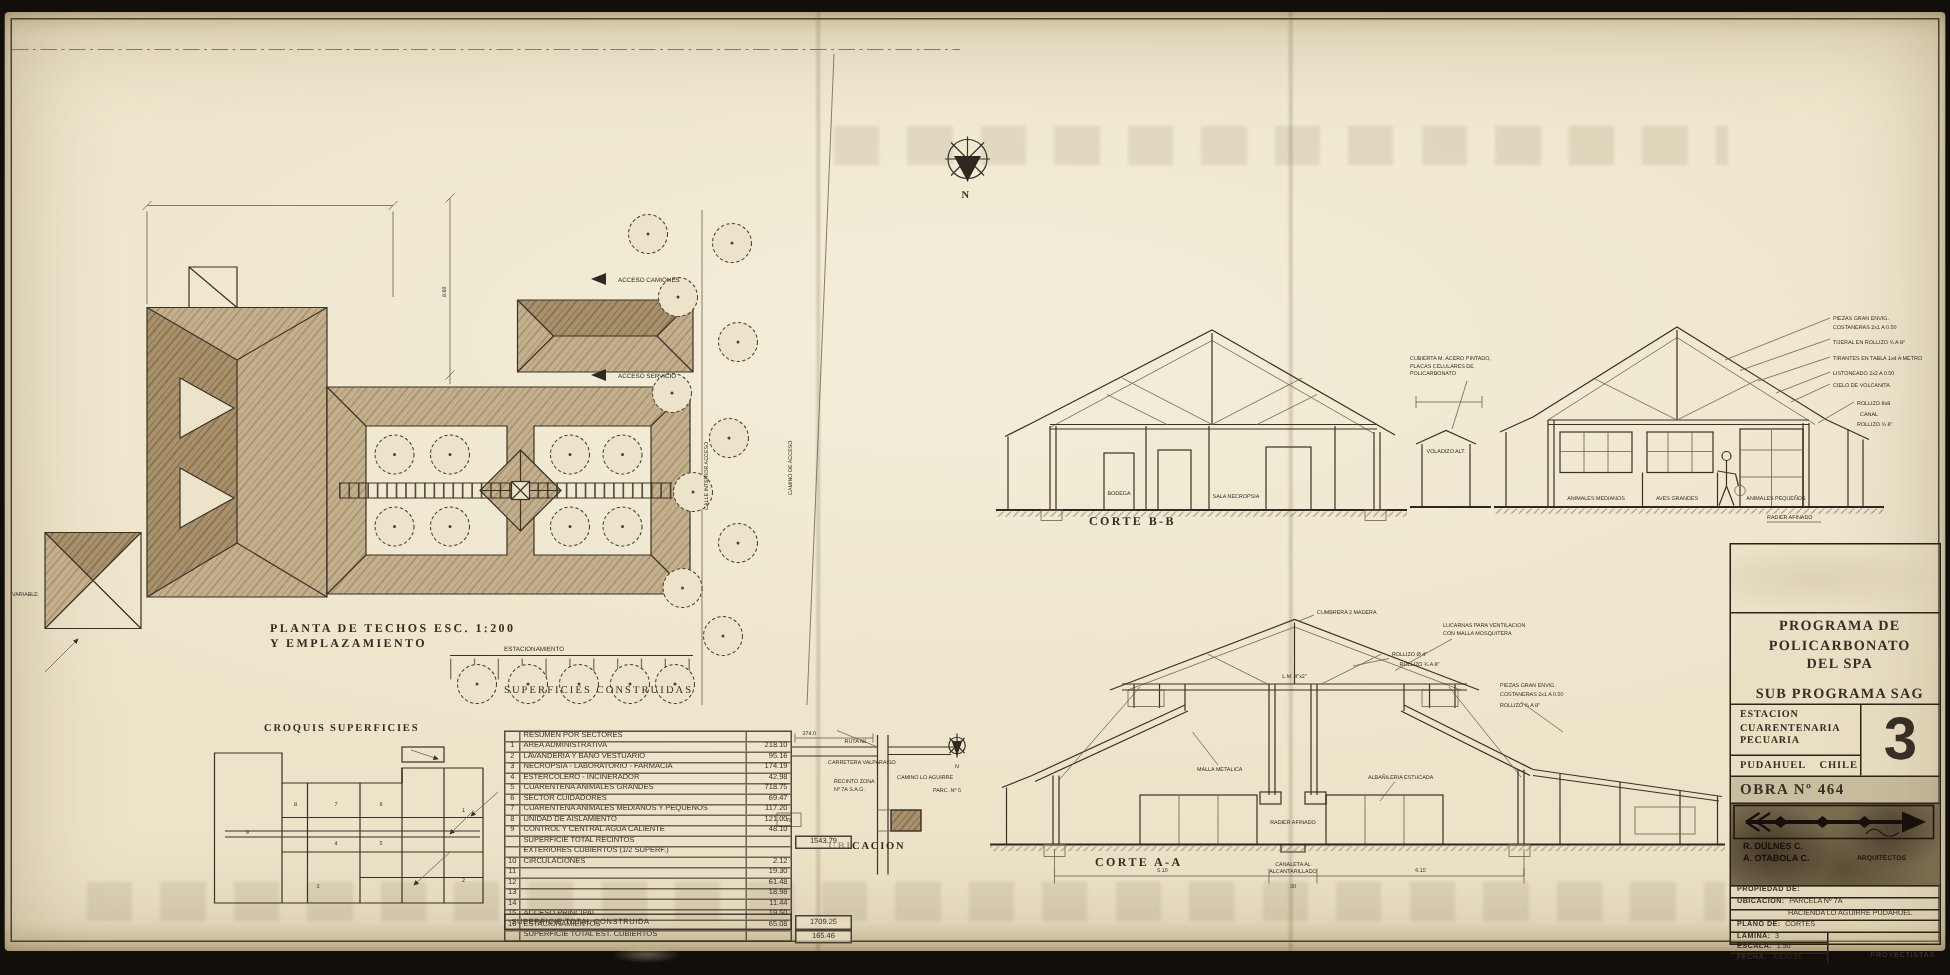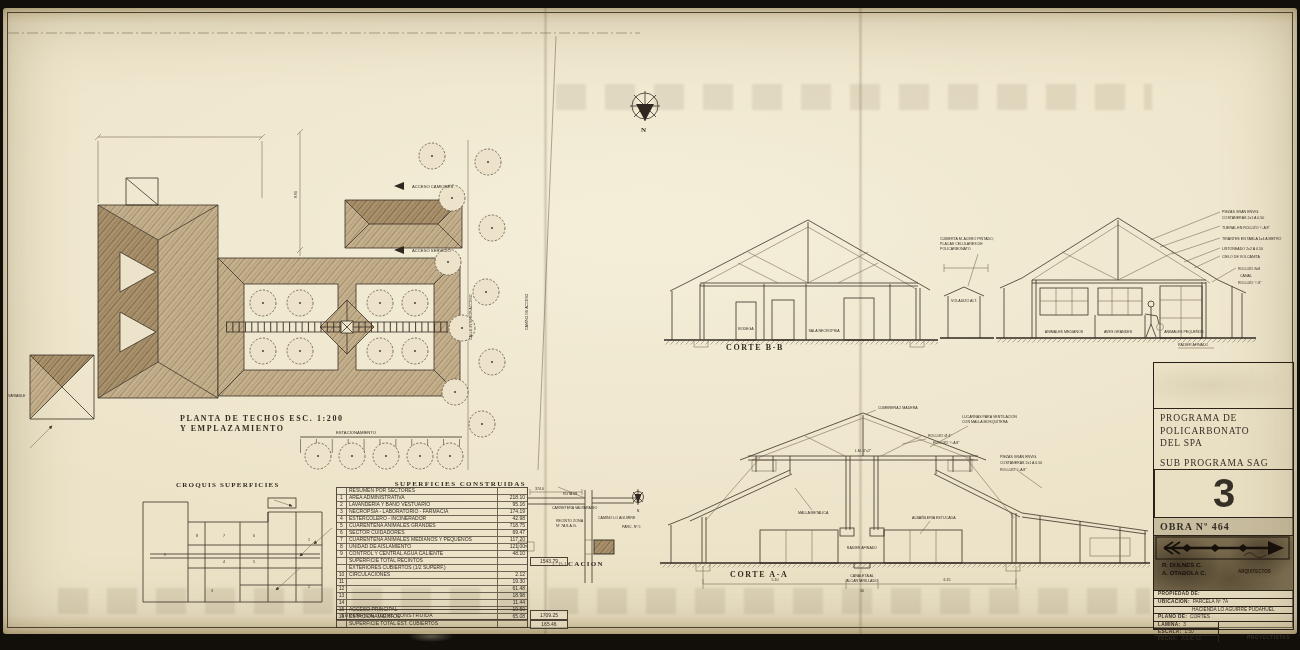--- a/index.html
+++ b/index.html
@@ -21,41 +21,41 @@
   .lnb{fill:none;stroke:#2f2820;stroke-width:1.3;}
   .lt{fill:none;stroke:#71654f;stroke-width:.55;}
   .dash{stroke-dasharray:11 3 2 3;}
   svg text{fill:#332c23;font-family:"Liberation Sans",sans-serif;}
   .t35{font-size:3.6px;}
   .t4{font-size:4.2px;}
   .ts{font-family:"Liberation Serif",serif;font-weight:bold;font-size:8px;letter-spacing:1.6px;}
   .ts7{font-family:"Liberation Serif",serif;font-weight:bold;font-size:7px;letter-spacing:1.2px;}
   .mid{text-anchor:middle;}
   
-  .table-title{position:absolute;left:336px;top:480px;width:190px;text-align:right;
-    font-family:"Liberation Serif",serif;font-weight:bold;font-size:7px;letter-spacing:1.4px;}
+  .table-title{position:absolute;left:336px;top:456px;width:190px;text-align:left;
+    font-family:"Liberation Serif",serif;font-weight:normal;font-size:7px;letter-spacing:1.4px;}
   .stable{position:absolute;left:336px;top:487px;width:190px;border:1px solid rgba(58,49,39,.85);font-size:5px;line-height:5.6px;}
   .trow{display:flex;height:6px;border-top:.6px solid rgba(58,49,39,.7);align-items:center;position:relative;}
   .trow:first-child{border-top:none;}
   .tn{width:9px;text-align:center;border-right:.6px solid rgba(58,49,39,.7);align-self:stretch;}
   .tl{flex:1;padding-left:2px;white-space:nowrap;overflow:hidden;}
   .tv{width:27px;border-left:.6px solid rgba(58,49,39,.7);text-align:right;padding-right:2px;align-self:stretch;}
   .boxval{position:absolute;left:193px;top:-1px;width:36px;height:7px;border:.8px solid rgba(58,49,39,.9);
           background:rgba(236,227,200,.6);text-align:center;font-size:5px;line-height:7px;}
   .totalrow{position:absolute;left:336px;top:609px;width:190px;height:9px;border:1px solid rgba(58,49,39,.9);
             display:flex;align-items:center;font-size:5px;}
   .totalrow .tl{padding-left:4px;letter-spacing:.4px;}
   .totalrow .boxval{top:0px;height:8px;line-height:8px;}
   
   .tblock{position:absolute;left:1153px;top:362px;width:139px;height:266px;border:1.4px solid #261f15;
           background:rgba(222,211,180,.25);}
   .tb-empty{height:45px;border-bottom:1px solid #2c2418;
             background:radial-gradient(60% 50% at 40% 50%, rgba(120,100,65,.12), transparent);}
   .tb-program{height:57px;border-bottom:1px solid #2c2418;padding:3px 0 0 6px;
-      font-family:"Liberation Serif",serif;font-weight:normal;font-size:9.5px;line-height:12.5px;letter-spacing:.8px;}
+      font-family:"Liberation Serif",serif;font-weight:bold;font-size:9.5px;line-height:12.5px;letter-spacing:.8px;text-align:center;}
   .tb-program .spaced{margin-top:7px;}
   .tb-mid{height:47px;border-bottom:1px solid #2c2418;display:flex;}
   .tb-est{width:86px;display:flex;flex-direction:column;}
   .tb-est .lines{flex:1;padding:3px 0 0 6px;font-family:"Liberation Serif",serif;font-weight:bold;font-size:6.8px;line-height:8.6px;letter-spacing:.5px;}
   .tb-city{border-top:1px solid #2c2418;height:13px;line-height:13px;padding-left:6px;
            font-family:"Liberation Serif",serif;font-weight:bold;font-size:7px;letter-spacing:.6px;word-spacing:7px;}
   .tb-num{flex:1;border-left:1px solid #2c2418;display:flex;align-items:center;justify-content:center;
           font-size:40px;font-weight:bold;}
   .tb-obra{height:17px;line-height:17px;padding-left:6px;border-bottom:1px solid #2c2418;
            font-family:"Liberation Serif",serif;font-weight:bold;font-size:10px;letter-spacing:1px;
@@ -479,20 +479,28 @@
 
   <div class="tblock">
     <div class="tb-empty"></div>
     <div class="tb-program">
       <div>PROGRAMA DE</div>
       <div>POLICARBONATO</div>
       <div>DEL SPA</div>
       <div class="spaced">SUB PROGRAMA SAG</div>
     </div>
     <div class="tb-mid">
+      <div class="tb-est">
+        <div class="lines">
+          <div>ESTACION</div>
+          <div>CUARENTENARIA</div>
+          <div>PECUARIA</div>
+        </div>
+        <div class="tb-city">PUDAHUEL CHILE</div>
+      </div>
       <div class="tb-num">3</div>
     </div>
     <div class="tb-obra">OBRA Nº 464</div>
     <div class="tb-stamp">
       <svg width="137" height="24" viewBox="0 0 137 24">
         <rect x="2" y="1" width="133" height="22" fill="none" stroke="#1c150d" stroke-width="1"></rect>
         <path d="M10 12 H116" stroke="#17100a" stroke-width="2.6"></path>
         <path d="M28 12 l5 -4 5 4 -5 4 Z M56 12 l5 -4 5 4 -5 4 Z M84 12 l5 -4 5 4 -5 4 Z" fill="#17100a"></path>
         <path d="M130 12 L114 5 V19 Z" fill="#17100a"></path>
         <path d="M10 12 l9 -6 M10 12 l9 6 M17 12 l9 -6 M17 12 l9 6" stroke="#17100a" stroke-width="1.6" fill="none"></path>

